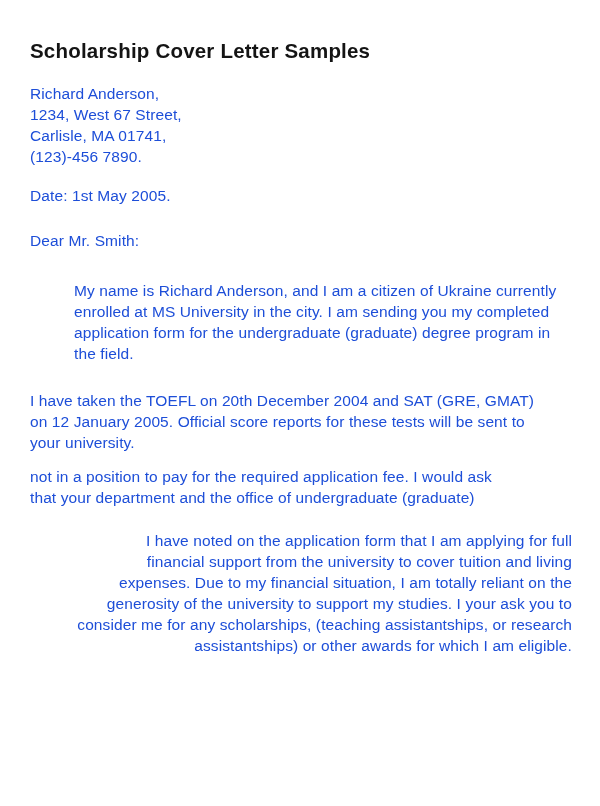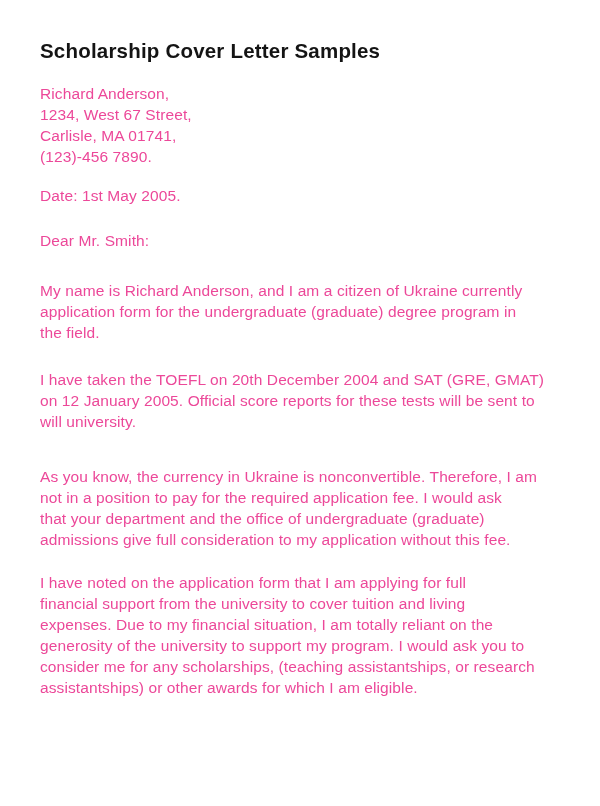--- a/index.html
+++ b/index.html
@@ -11,46 +11,46 @@
     width: 600px;
     height: 806px;
     overflow: hidden;
     font-family: "Liberation Sans", sans-serif;
   }
   .page {
     box-sizing: border-box;
     width: 600px;
     height: 806px;
     background: #ffffff;
-    padding: 38px 28px 0 40px;
+    padding: 38px 28px 0 30px;
   }
   .doc-title {
     font-size: 20.5px;
     line-height: 26px;
     font-weight: bold;
     color: #141414;
     letter-spacing: 0.2px;
     margin: 0 0 19px 0;
   }
   .line {
     font-size: 15.5px;
     line-height: 21px;
-    color: #ec4899;
+    color: #1d4ed8;
     letter-spacing: 0.1px;
     white-space: nowrap;
   }
   .sender-block    { margin: 0 0 18px 0; }
   .date-block      { margin: 8px 0 24px 0; }
   .recipient-block { margin: 0 0 17px 0; }
   .salutation-block{ margin: 0 0 29px 0; }
   .para            { margin: 0 0 22px 0; }
-  .para-1          { margin-bottom: 26px; }
-  .para-2          { margin-bottom: 34px; }
+  .para-1          { margin-bottom: 26px; margin-left: 44px; }
+  .para-2          { margin-bottom: 13px; }
   .para-3          { margin-bottom: 22px; }
-  .para-4          { margin-bottom: 12px; }
+  .para-4          { margin-bottom: 12px; text-align: right; }
 </style>
 </head>
 <body>
 
 <div class="page">
 
   <h1 class="doc-title">Scholarship Cover Letter Samples</h1>
 
   <div class="sender-block">
     <div class="line">Richard Anderson,</div>
@@ -63,39 +63,38 @@
     <div class="line">Date: 1st May 2005.</div>
   </div>
 
 
   <div class="salutation-block">
     <div class="line">Dear Mr. Smith:</div>
   </div>
 
   <div class="para para-1">
     <div class="line">My name is Richard Anderson, and I am a citizen of Ukraine currently</div>
+    <div class="line">enrolled at MS University in the city. I am sending you my completed</div>
     <div class="line">application form for the undergraduate (graduate) degree program in</div>
     <div class="line">the field.</div>
   </div>
 
   <div class="para para-2">
     <div class="line">I have taken the TOEFL on 20th December 2004 and SAT (GRE, GMAT)</div>
     <div class="line">on 12 January 2005. Official score reports for these tests will be sent to</div>
-    <div class="line">will university.</div>
+    <div class="line">your university.</div>
   </div>
 
   <div class="para para-3">
-    <div class="line">As you know, the currency in Ukraine is nonconvertible. Therefore, I am</div>
     <div class="line">not in a position to pay for the required application fee. I would ask</div>
     <div class="line">that your department and the office of undergraduate (graduate)</div>
-    <div class="line">admissions give full consideration to my application without this fee.</div>
   </div>
 
   <div class="para para-4">
     <div class="line">I have noted on the application form that I am applying for full</div>
     <div class="line">financial support from the university to cover tuition and living</div>
     <div class="line">expenses. Due to my financial situation, I am totally reliant on the</div>
-    <div class="line">generosity of the university to support my program. I would ask you to</div>
+    <div class="line">generosity of the university to support my studies. I your ask you to</div>
     <div class="line">consider me for any scholarships, (teaching assistantships, or research</div>
     <div class="line">assistantships) or other awards for which I am eligible.</div>
   </div>
 
 </div>
 
 </body></html>

